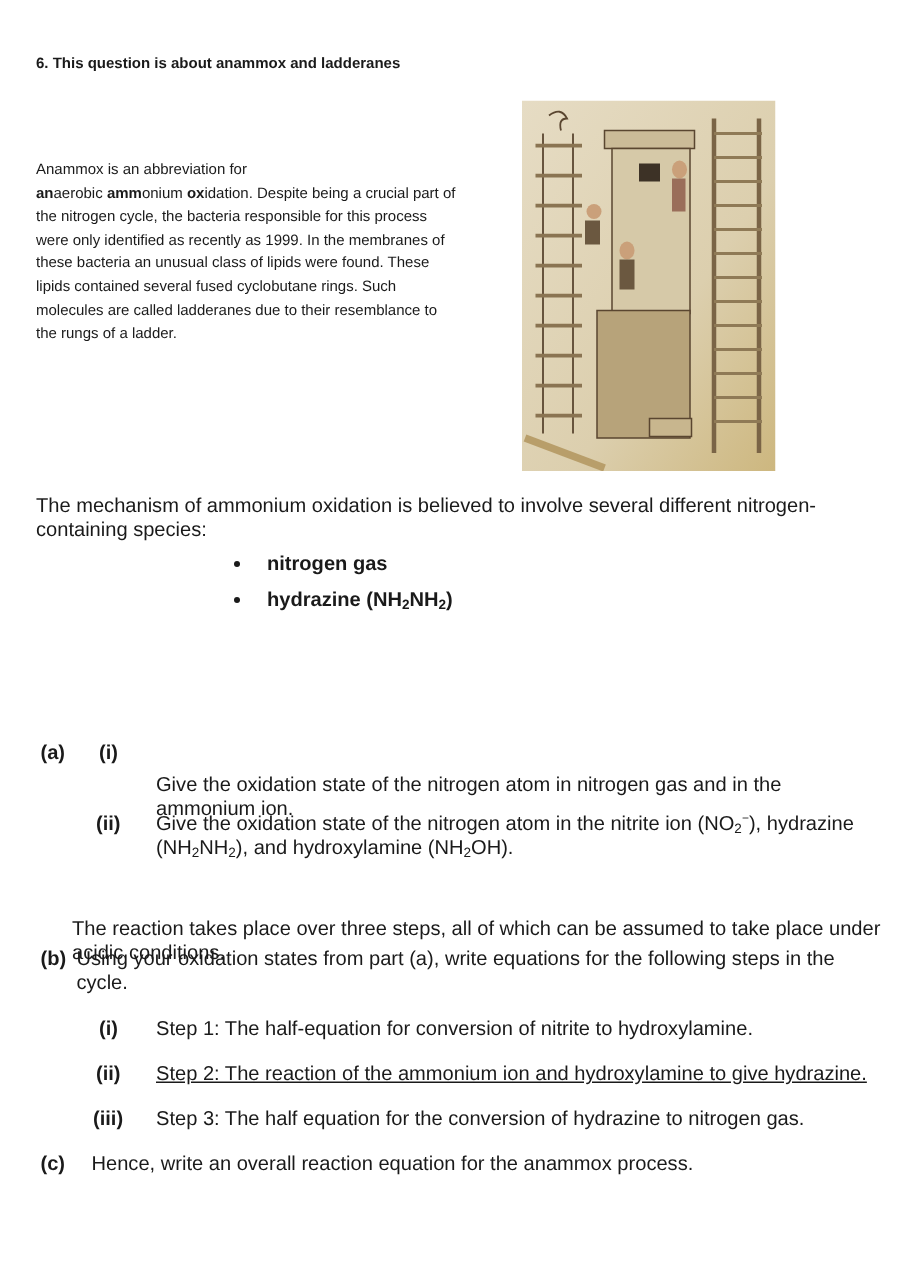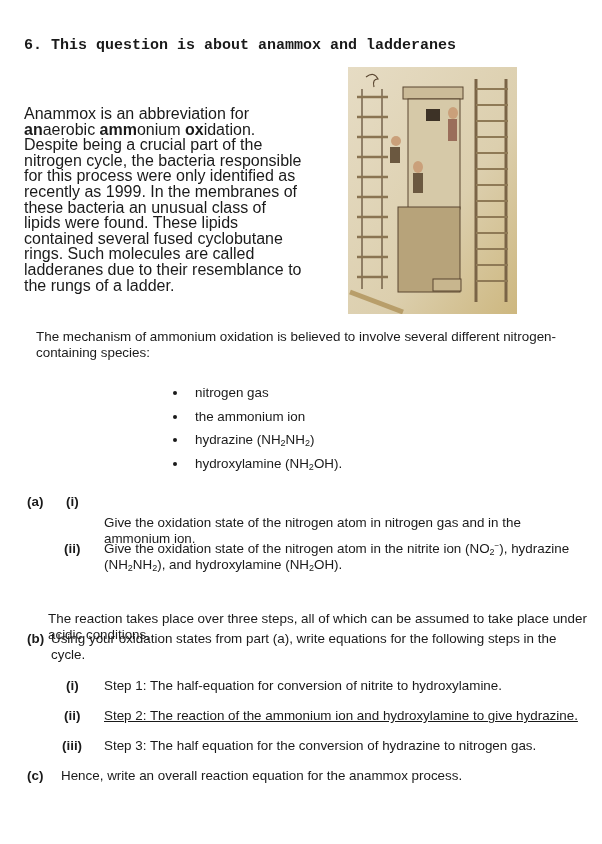--- a/index.html
+++ b/index.html
@@ -1,24 +1,24 @@
 <!DOCTYPE html>
 <html><head>
 <meta charset="utf-8">
 <style>
   html, body { margin:0; padding:0; background:#ffffff; }
   body { width:602px; height:844px; position:relative; overflow:hidden;
          font-family:"Liberation Sans", sans-serif; color:#1a1a1a; font-size:13.4px; }
   .abs { position:absolute; }
-  .title { left:24px; top:37px; font-weight:bold; font-size:15px; white-space:nowrap;font-family:Liberation Mono, monospace; }
-  .intro { left:24px; top:106px; width:280px; line-height:15.6px; font-size:16px; }
+  .title { left:24px; top:37px; font-weight:bold; font-size:10px; white-space:nowrap; }
+  .intro { left:24px; top:106px; width:280px; line-height:15.6px; font-size:10px; }
   .intro b { font-weight:bold; }
   .figure { left:348px; top:67px; width:169px; height:247px; }
   .p { left:24px; width:560px; line-height:16px; }
-  .bullets { left:156px; top:368px; margin:17px; padding:0; list-style:none; }
+  .bullets { left:156px; top:368px; margin:0; padding:0; list-style:none;font-weight:bold; }
   .bullets li { position:relative; padding-left:22px; height:23.5px; line-height:16px; }
   .bullets li .dot { position:absolute; left:0; top:6px; width:4px; height:4px; border-radius:50%; background:#1a1a1a; }
   .lbl { font-weight:bold; }
   .qtext { line-height:16px; }
   sub { font-size:9px; vertical-align:-2px; line-height:0; }
   sup { font-size:8px; vertical-align:5px; line-height:0; }
 </style>
 </head>
 <body>
 
@@ -91,27 +91,25 @@
           <line x1="128" y1="166" x2="160" y2="166"></line>
         <line x1="128" y1="182" x2="160" y2="182"></line>
           <line x1="128" y1="198" x2="160" y2="198"></line>
         <line x1="128" y1="214" x2="160" y2="214"></line>
       </g>
     </g>
     <line x1="2" y1="225" x2="55" y2="245" stroke="#b89e6a" stroke-width="5"></line>
   </svg>
 </div>
 
-<div class="abs p" style="top:329px;margin-left:12px;">The mechanism of ammonium oxidation is believed to involve several different nitrogen-containing species:</div>
+<div class="abs p" style="top:329px;">The mechanism of ammonium oxidation is believed to involve several different nitrogen-containing species:</div>
 
 <ul class="abs bullets">
   <li><span class="dot"></span><span>nitrogen gas</span></li>
-  <li><span class="dot"></span><span>the ammonium ion</span></li>
   <li><span class="dot"></span><span>hydrazine (NH</span><sub>2</sub><span>NH</span><sub>2</sub><span>)</span></li>
-  <li><span class="dot"></span><span>hydroxylamine (NH</span><sub>2</sub><span>OH).</span></li>
 </ul>
 
 <div class="abs lbl" style="left:27px; top:494px;">(a)</div>
 <div class="abs lbl" style="left:66px; top:494px;">(i)</div>
 <div class="abs qtext" style="left:104px; top:494px; width:430px;margin-top:21px;">Give the oxidation state of the nitrogen atom in nitrogen gas and in the ammonium ion.</div>
 
 <div class="abs lbl" style="left:64px; top:541px;">(ii)</div>
 <div class="abs qtext" style="left:104px; top:541px; width:480px;">
   <span>Give the oxidation state of the nitrogen atom in the nitrite ion (NO</span><sub>2</sub><sup>−</sup><span>), hydrazine</span><br><span>(NH</span><sub>2</sub><span>NH</span><sub>2</sub><span>), and hydroxylamine (NH</span><sub>2</sub><span>OH).</span>
 </div>

